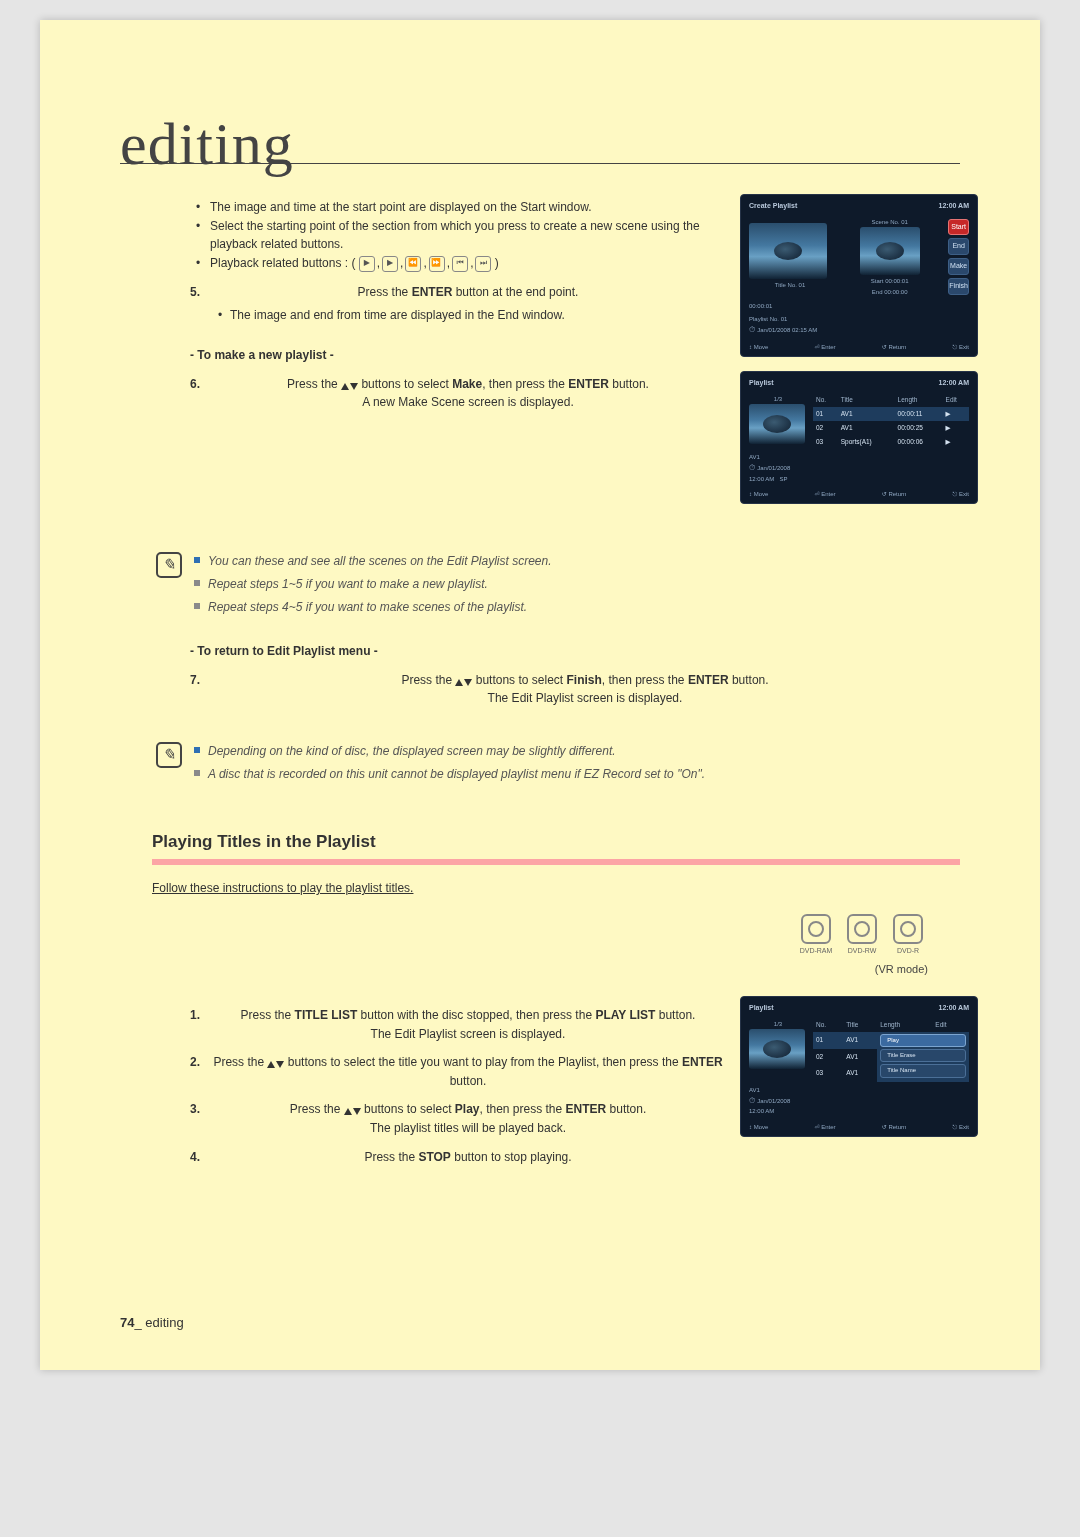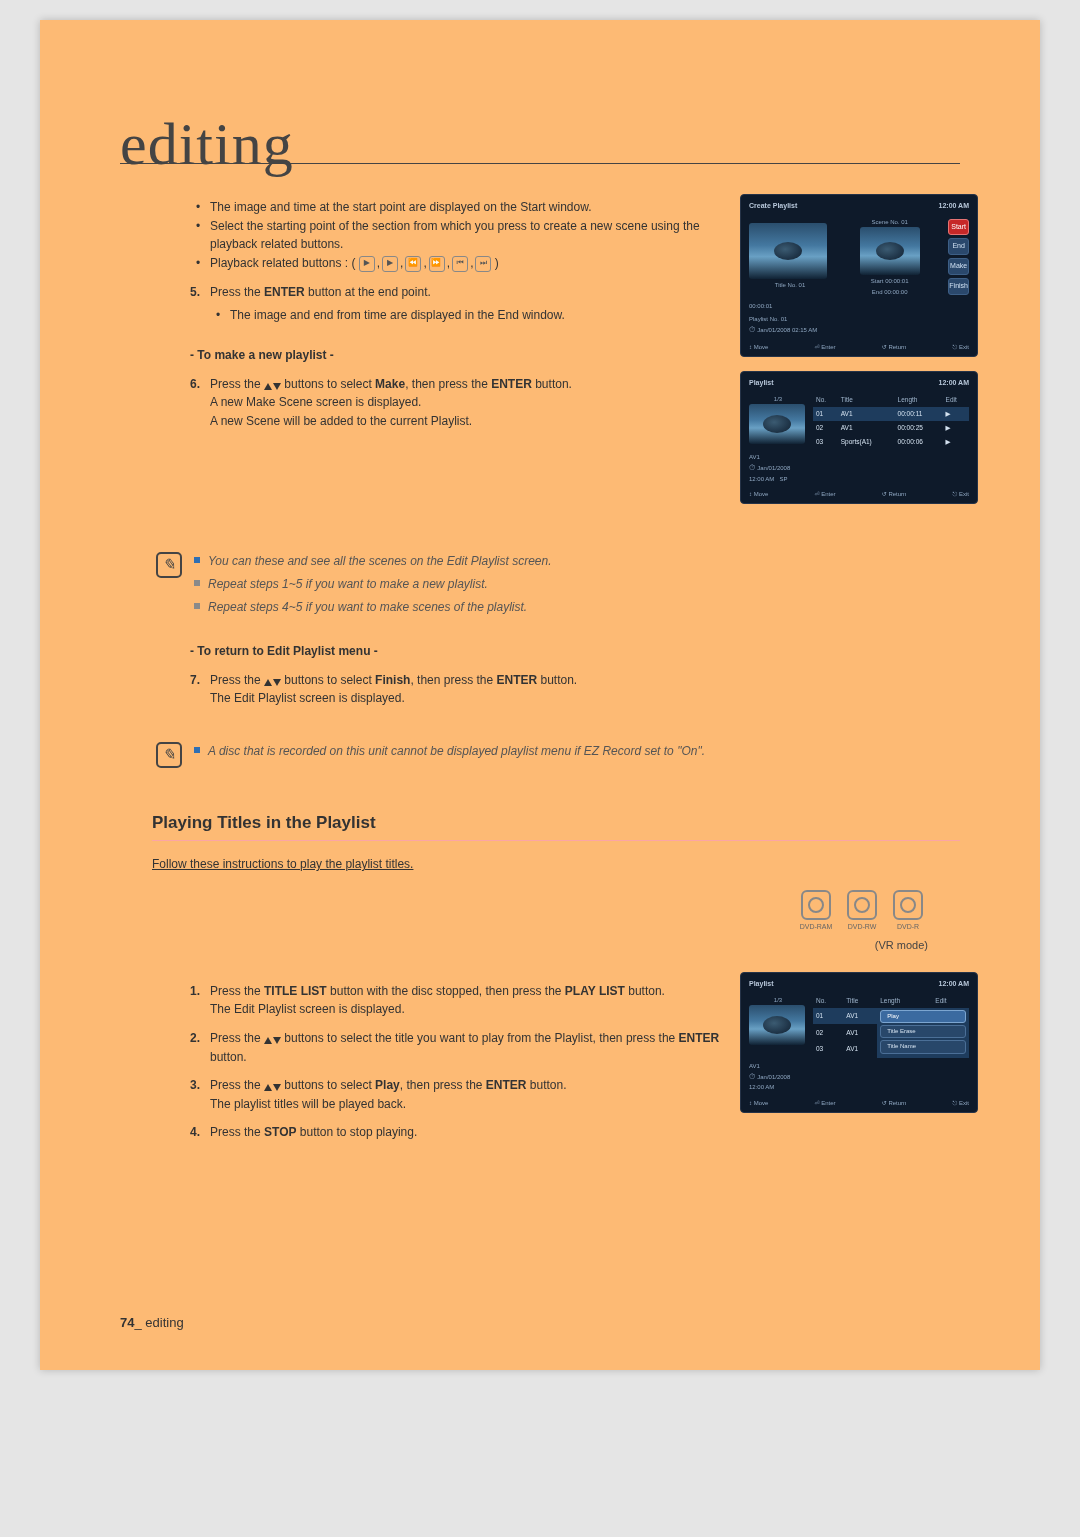--- a/index.html
+++ b/index.html
@@ -5,21 +5,21 @@
   body {
     margin: 0;
     background: #e5e5e5;
     font-family: Arial, Helvetica, sans-serif;
     color: #333;
   }
   .page {
     width: 840px;
     min-height: 1200px;
     margin: 20px auto;
-    background: #fdba74;
+    background: #fef9c3;
     padding: 90px 80px 60px 80px;
     box-shadow: 0 0 8px rgba(0,0,0,0.2);
     position: relative;
   }
   .ch-title {
     font-family: "Times New Roman", serif;
     font-size: 60px;
     font-weight: 300;
     color: #444;
     letter-spacing: 1px;
@@ -46,21 +46,21 @@
   .right {
     width: 220px;
     flex-shrink: 0;
   }
   .numitem {
     display: flex;
     gap: 6px;
     margin-top: 10px;
   }
   .numitem .num { min-width: 14px; font-weight: bold; }
-  .numitem .txt { flex: 1; }
+  .numitem .txt { flex: 1; text-align: center; }
   .bulleted {
     margin: 4px 0 0 6px;
   }
   .bulleted .brow { display: flex; gap: 6px; }
   .bulleted .dot { min-width: 8px; }
   .bolded { font-weight: bold; }
   .subhead { font-weight: bold; margin-top: 22px; }
   .notebox {
     display: flex;
     gap: 12px;
@@ -84,21 +84,21 @@
   .notetext { flex: 1; font-style: italic; font-size: 12px; color: #555; }
   .notetext .nrow { display: flex; gap: 8px; margin-bottom: 4px; }
   .nrow .sq { width: 6px; height: 6px; background: #8a8a8a; margin-top: 5px; flex-shrink: 0; }
   .nrow:first-child .sq { background: #2f6fb3; }
   .section-title {
     font-size: 17px;
     font-weight: bold;
     color: #333;
     margin-top: 42px;
     padding-bottom: 4px;
-    border-bottom: 1px solid #fca5a5;
+    border-bottom: 6px solid #fca5a5;
     margin-left: 32px;
   }
   .para { margin: 14px 0 16px 32px; font-size: 12px; text-decoration: underline; }
   .discrow {
     display: flex;
     justify-content: flex-end;
     gap: 6px;
     margin: 16px 32px 4px 0;
   }
   .disc {
@@ -305,21 +305,20 @@
         <div class="subhead">- To make a new playlist -</div>
 
         <div class="numitem">
           <div class="num">6.</div>
           <div class="txt">
             <span>Press the </span><span class="arrowsud">
                 <span class="tri up"></span>
                 <span class="tri down"></span>
               </span><span> buttons to select </span><span class="bolded">Make</span><span>, then press the </span><span class="bolded">ENTER</span><span> button.</span>
             <div>A new Make Scene screen is displayed.</div>
-            <div>A new Scene will be added to the current Playlist.</div>
           </div>
         </div>
       </div>
 
       <div class="right">
 
         <div class="osd">
           <div class="topbar">
             <span>Create Playlist</span>
             <span>12:00 AM</span>
@@ -449,20 +448,24 @@
       </div>
     </div>
 
     <div class="notebox">
       <div class="noteicon">
           <span>✎</span>
         </div>
       <div class="notetext">
         <div class="nrow">
             <div class="sq"></div>
+            <div>Depending on the kind of disc, the displayed screen may be slightly different.</div>
+          </div>
+        <div class="nrow">
+            <div class="sq"></div>
             <div>A disc that is recorded on this unit cannot be displayed playlist menu if EZ Record set to "On".</div>
           </div>
       </div>
     </div>
 
     <div class="section-title">Playing Titles in the Playlist</div>
     <div class="para">Follow these instructions to play the playlist titles.</div>
 
     <div class="discrow">
       <div class="disc">

